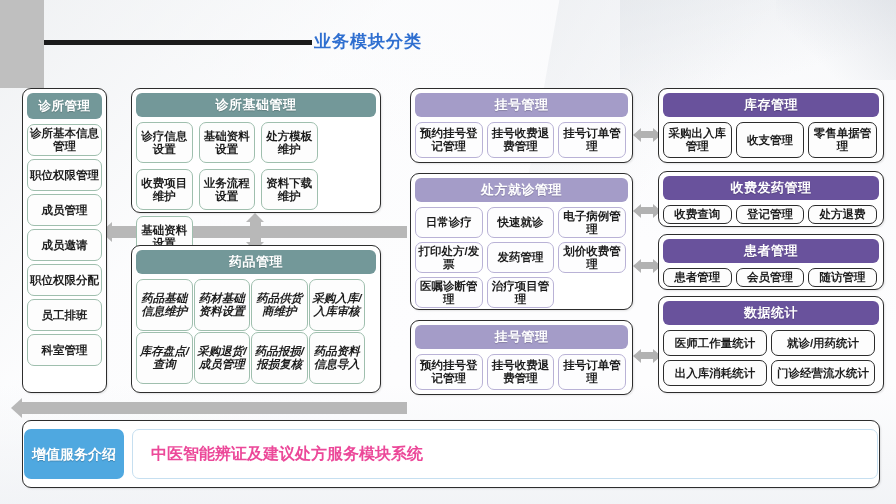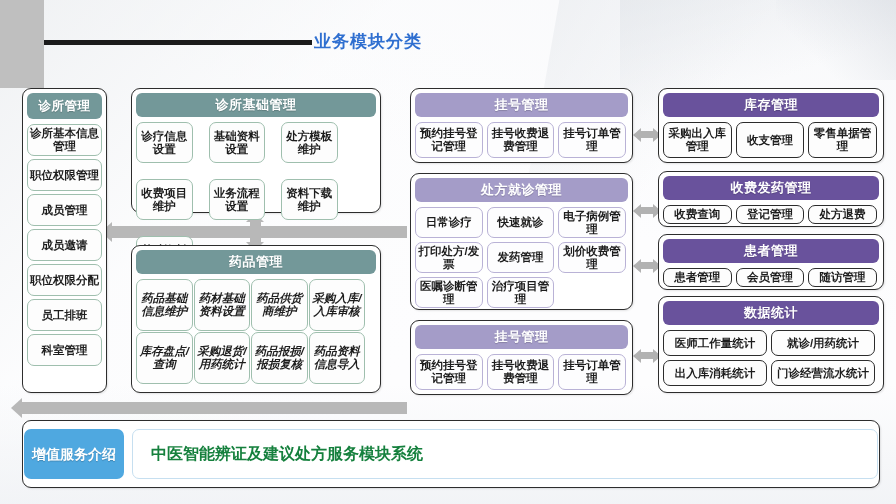--- a/index.html
+++ b/index.html
@@ -107,21 +107,21 @@
 
   
   #g-clinic { left: 22px; top: 88px; width: 85px; height: 305px; }
   #g-clinic .ghead { height: 26px; font-size: 12.5px; }
   #g-clinic .gbody { flex-direction: column; gap: 3px; margin-top: 5px; }
   #g-clinic .cell { width: 100%; height: 32px; font-size: 11.5px; padding: 0 2px;}
 
   
   #g-base { left: 131px; top: 88px; width: 250px; height: 125px; }
   #g-base .ghead { height: 24px; font-size: 13px; }
-  #g-base .gbody { gap: 16px; margin-top: 5px; }
+  #g-base .gbody { gap: 6px; margin-top: 5px; }
   #g-base .cell { width: 56.5px; height: 41px; font-size: 11.5px; padding: 0 1px; }
 
   
   #g-drug { left: 131px; top: 245px; width: 250px; height: 148px; }
   #g-drug .ghead { height: 24px; font-size: 13px; }
   #g-drug .gbody { gap: 1px; margin-top: 5px; font-style: italic; }
   #g-drug .cell { width: 56.5px; height: 52px; font-size: 11.5px; padding: 0 1px; }
 
   
   #g-reg1 { left: 410px; top: 88px; width: 223px; height: 75px; }
@@ -213,21 +213,21 @@
     color: #ffffff; font-weight: bold; font-size: 14px;
     display: flex; align-items: center; justify-content: center;
     text-align: center; line-height: 1.15;
     text-shadow: 0 1px 1px rgba(0,0,0,0.20);
   }
   #vbar-box {
     flex: 1 1 auto; height: 50px; margin-left: 8px;
     border: 1.2px solid #c6dff0; border-radius: 7px;
     background: #ffffff;
     display: flex; align-items: center; padding-left: 18px;
-    font-size: 16px; font-weight: bold; color: #15803d;
+    font-size: 16px; font-weight: bold; color: #ec4899;
   }
 </style>
 </head>
 <body>
 
 <div class="bg-wash"></div>
 <div class="bg-diag"></div>
 <div class="bg-diag2"></div>
 <div class="bg-corner-tr"></div>
 <div class="bg-lowerwash"></div>
@@ -271,21 +271,21 @@
 </div>
 
 <div class="group teal" id="g-drug">
   <div class="ghead">药品管理</div>
   <div class="gbody">
     <div class="cell">药品基础信息维护</div>
     <div class="cell">药材基础资料设置</div>
     <div class="cell">药品供货商维护</div>
     <div class="cell">采购入库/入库审核</div>
     <div class="cell">库存盘点/查询</div>
-    <div class="cell">采购退货/用药统计</div>
+    <div class="cell">采购退货/成员管理</div>
     <div class="cell">药品报损/报损复核</div>
     <div class="cell">药品资料信息导入</div>
   </div>
 </div>
 
 <div class="group lpur" id="g-reg1">
   <div class="ghead">挂号管理</div>
   <div class="gbody">
     <div class="cell">预约挂号登记管理</div>
     <div class="cell">挂号收费退费管理</div>

